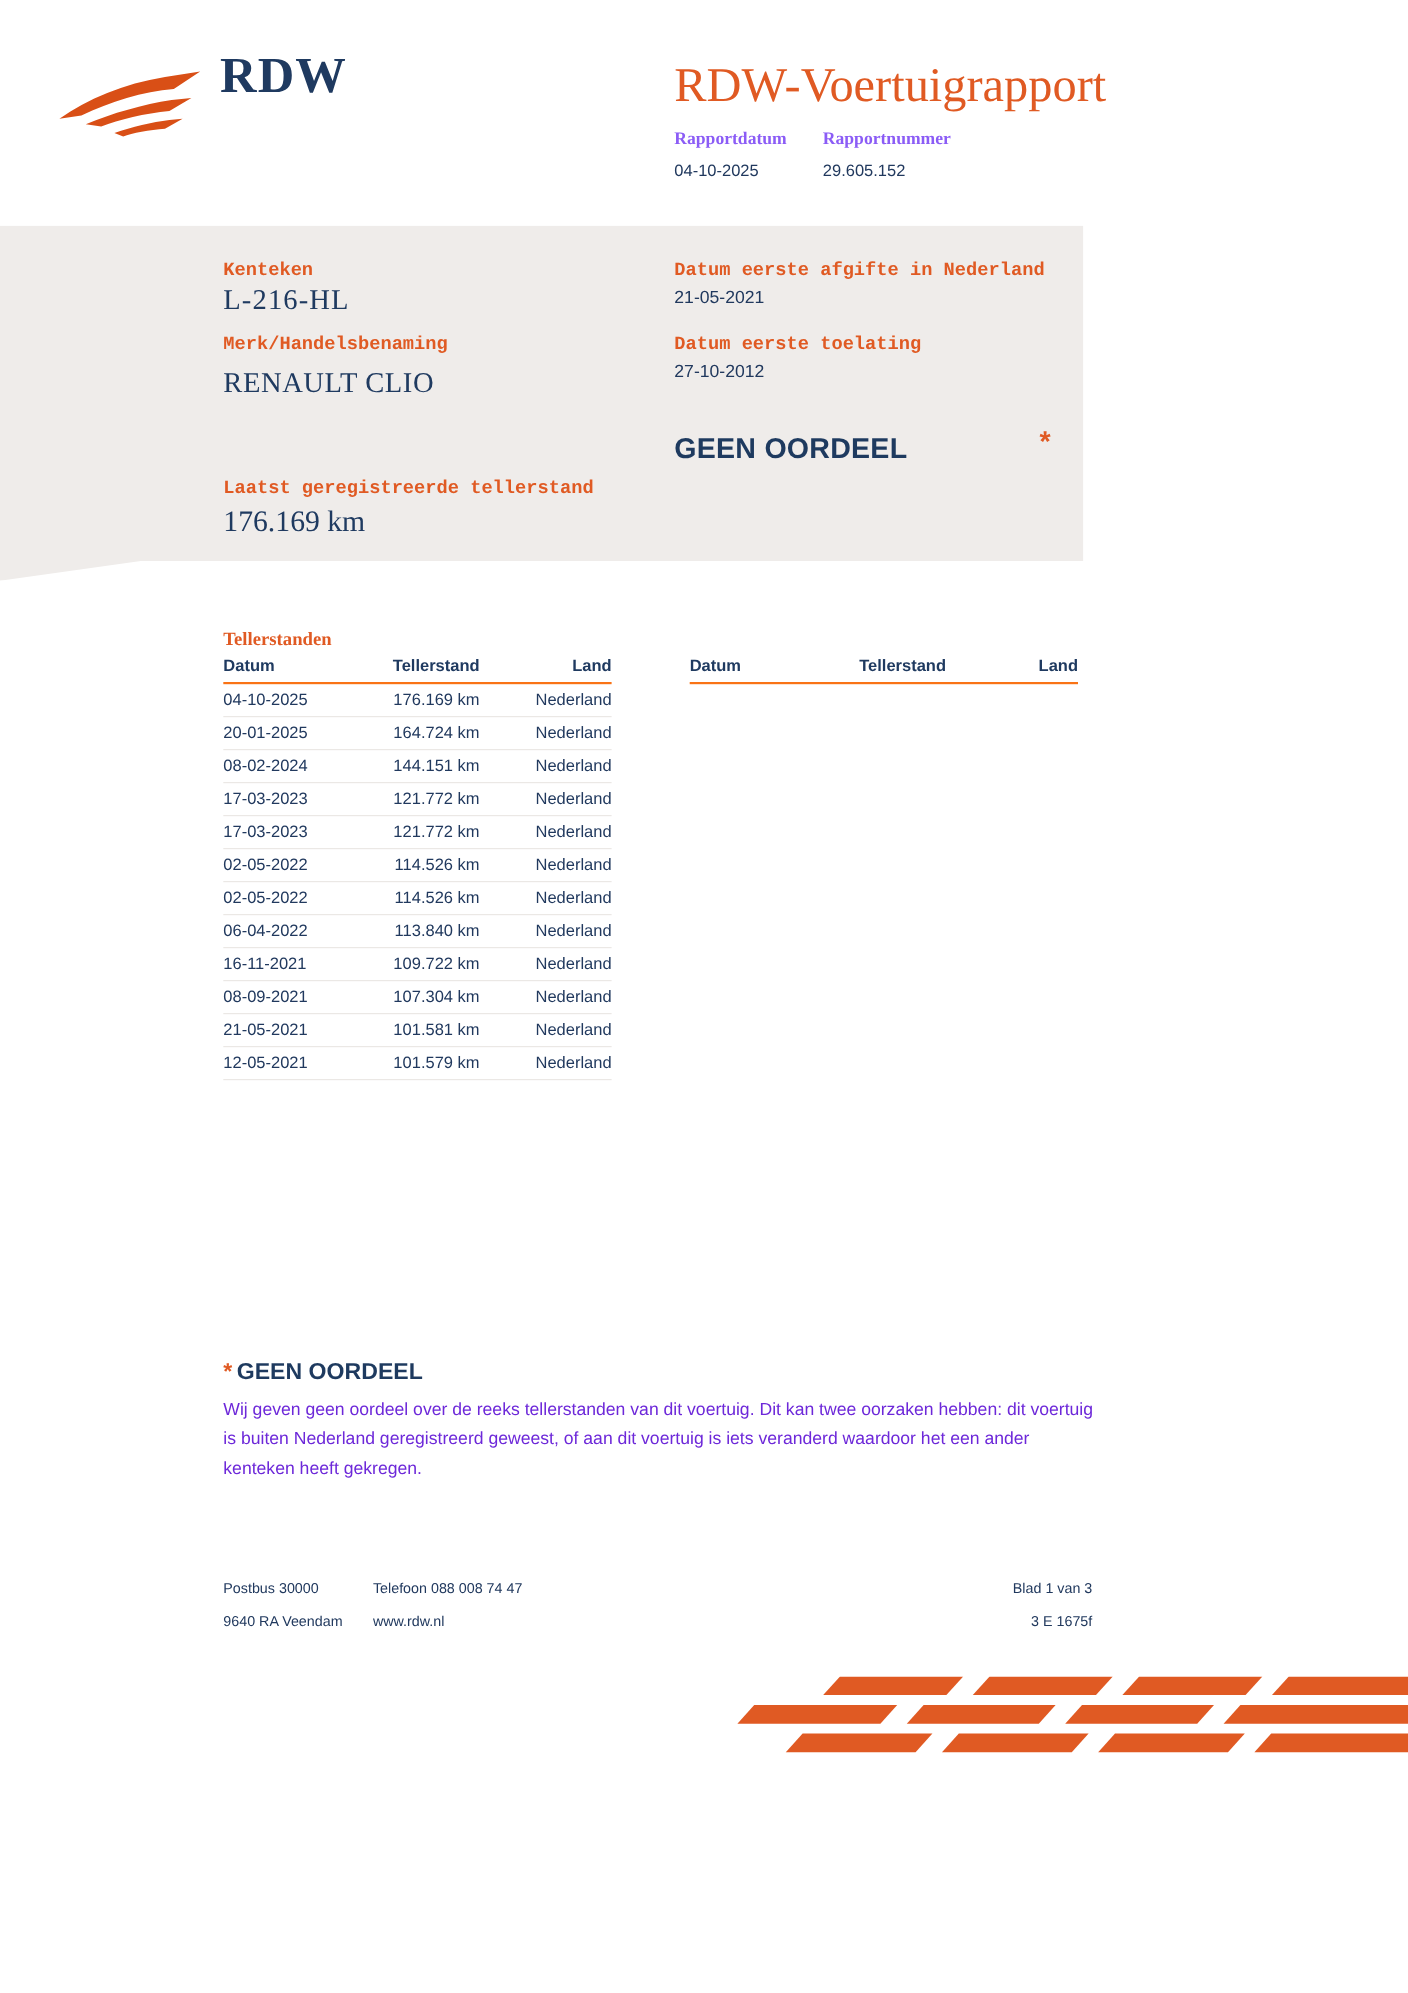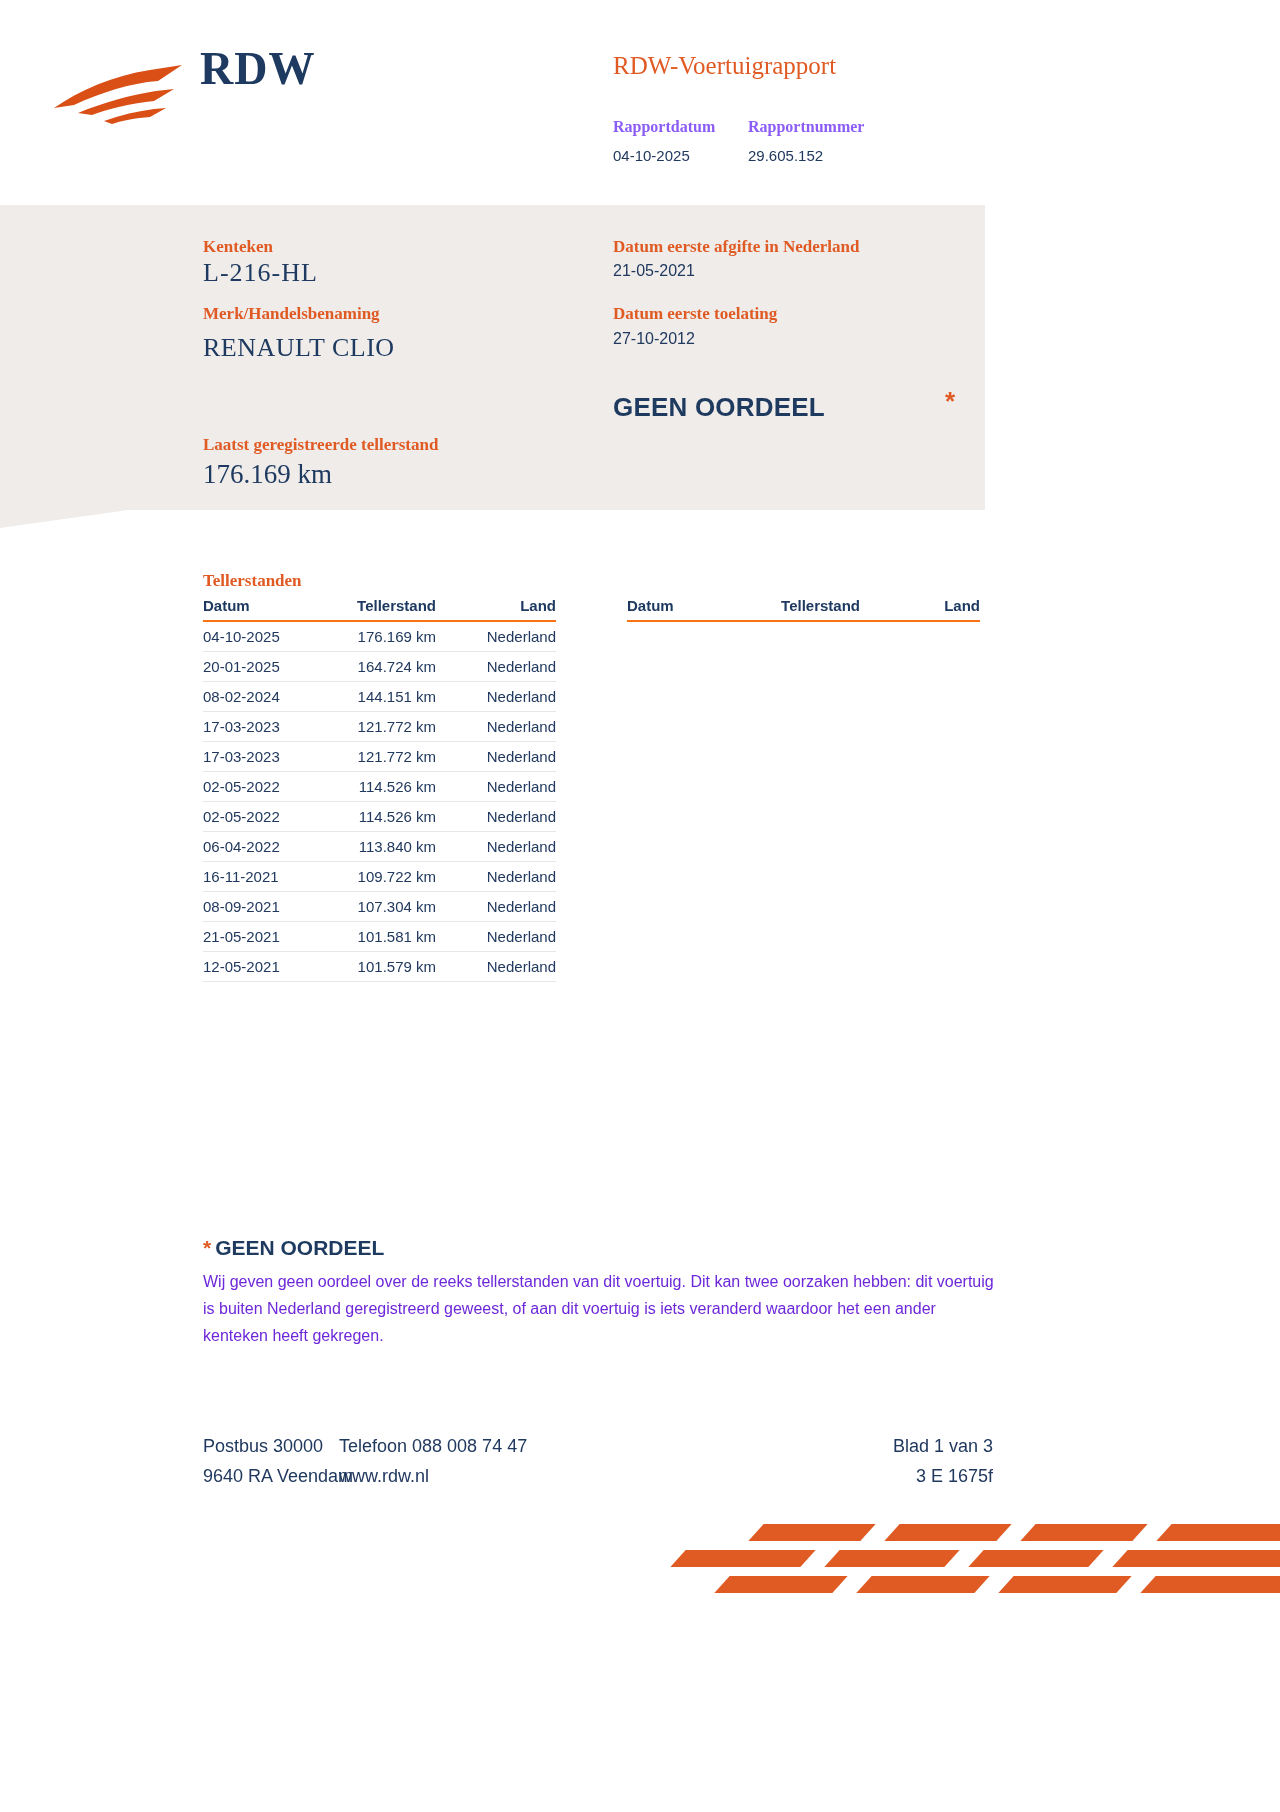--- a/index.html
+++ b/index.html
@@ -6,30 +6,30 @@
   html,body { background:#ffffff; }
   .page {
     position:relative; width:1280px; height:1812px;
     background:#ffffff; overflow:hidden;
     font-family:"Liberation Sans", sans-serif; color:#1f3a60;
   }
   .abs { position:absolute; }
 
   
   .wordmark { font-family:"Liberation Serif", serif; font-weight:bold; font-size:46px; color:#1f3a60; letter-spacing:1px; }
-  .doc-title { font-family:"Liberation Serif", serif; font-weight:normal; font-size:25px; color:#e05a23; }
+  .doc-title { font-family:"Liberation Serif", serif; font-weight:normal; font-size:44px; color:#e05a23; }
   .hlabel { font-family:"Liberation Serif", serif; font-weight:bold; font-size:16px; color:#8b5cf6; }
   .hval { font-size:15px; color:#21395e; }
 
   
   .panel {
     left:0; top:205px; width:985px; height:323px; background:#efecea;
     clip-path: polygon(0 0, 985px 0, 985px 305px, 128px 305px, 0 323px);
   }
-  .field-label { font-family:Liberation Serif, serif; font-weight:bold; font-size:17px; color:#e05a23; }
+  .field-label { font-family:Liberation Mono, monospace; font-weight:bold; font-size:17px; color:#e05a23; }
   .serif-val { font-family:"Liberation Serif", serif; color:#1f3a60; }
   .plate { font-size:26px; letter-spacing:1px; }
   .brand { font-size:26px; letter-spacing:0.5px; }
   .odo { font-size:27px; }
   .date-val { font-size:16px; color:#21395e; }
   .verdict { font-weight:bold; font-size:26px; color:#1e3a5f; letter-spacing:0.2px; }
   .asterisk { color:#e05a23; font-weight:bold; font-size:26px; }
 
   
   .section-title { font-family:"Liberation Serif", serif; font-weight:bold; font-size:17px; color:#e05a23; }
@@ -39,21 +39,21 @@
   .c-datum { width:125px; text-align:left; }
   .c-teller { width:108px; text-align:right; }
   .c-land { flex:1; text-align:right; }
 
   
   .note-title { font-weight:bold; font-size:21px; color:#1e3a5f; }
   .note-star { color:#e05a23; font-weight:bold; font-size:21px; margin-right:4px; }
   .note-body { width:800px; font-size:16px; line-height:27px; color:#6d28d9; }
 
   
-  .foot { font-size:18px; color:#21395e; }
+  .foot { font-size:13px; color:#21395e; }
 
   
   .stripes { left:660px; top:1524px; width:620px; height:92px; overflow:hidden; }
   .srow { display:flex; gap:24px; margin-bottom:9px; }
   .srow i { display:block; height:17px; background:#e05a23; transform:skewX(-42deg); flex:0 0 auto; }
   .r1 { margin-left:96px; }
   .r2 { margin-left:18px; }
   .r3 { margin-left:62px; }
 </style>
 </head>

